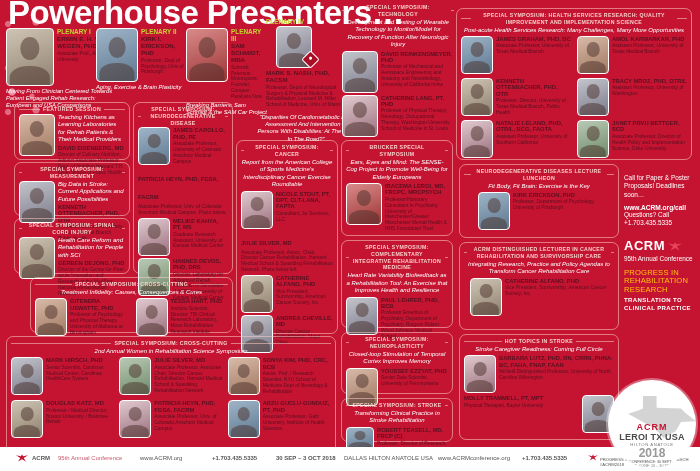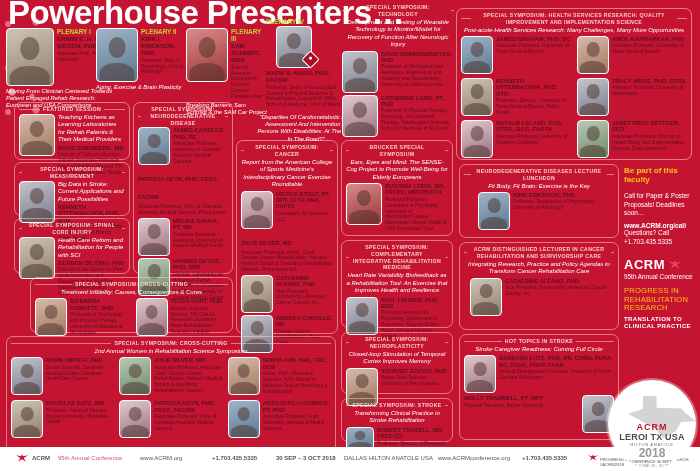--- a/index.html
+++ b/index.html
@@ -476,21 +476,20 @@
     <div class="pr">
       <div class="pcol" style="flex:1;">
           <div class="nm">MOLLY TRAMMELL, PT, MPT</div>
       <div class="bio">Physical Therapist, Baylor University</div>
         </div>
       <div class="ph ph-sm phE"></div>
     </div>
   </div>
 
   <div class="abs" style="left:624px;top:166px;width:72px;">
-    <div class="sb-y">Be part of this faculty</div>
     <div class="sb-w" style="margin-top:8px;">Call for Paper &amp; Poster Proposals! Deadlines soon…</div>
     <div class="sb-b" style="margin-top:5px;">www.ACRM.org/call</div>
     <div class="sb-w">Questions? Call +1.703.435.5335</div>
     <div class="logo-row" style="margin-top:9px;">
       <span class="acrm-big">ACRM</span>
       <span>
         <svg width="14" height="9" viewBox="0 0 14 9">
             <path d="M7 0 L8.2 2.6 L14 1.2 L9 4.4 L11.5 8.6 L7 5.9 L2.5 8.6 L5 4.4 L0 1.2 L5.8 2.6 Z" fill="#E8455A"></path>
           </svg>
       </span>

